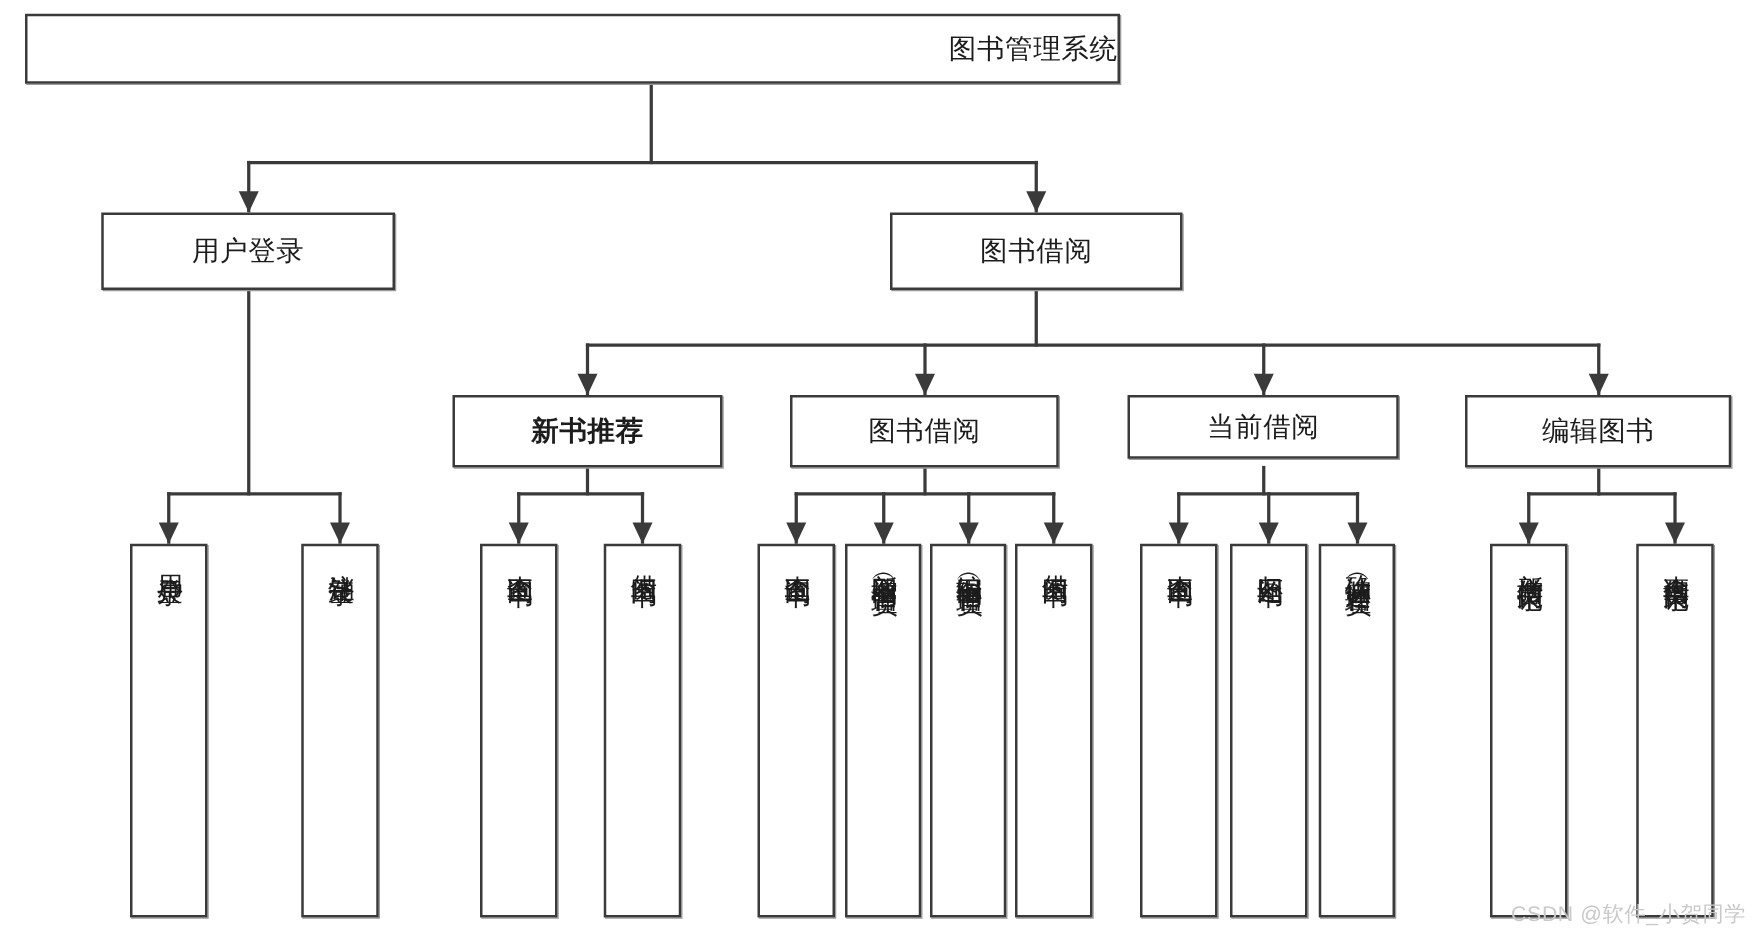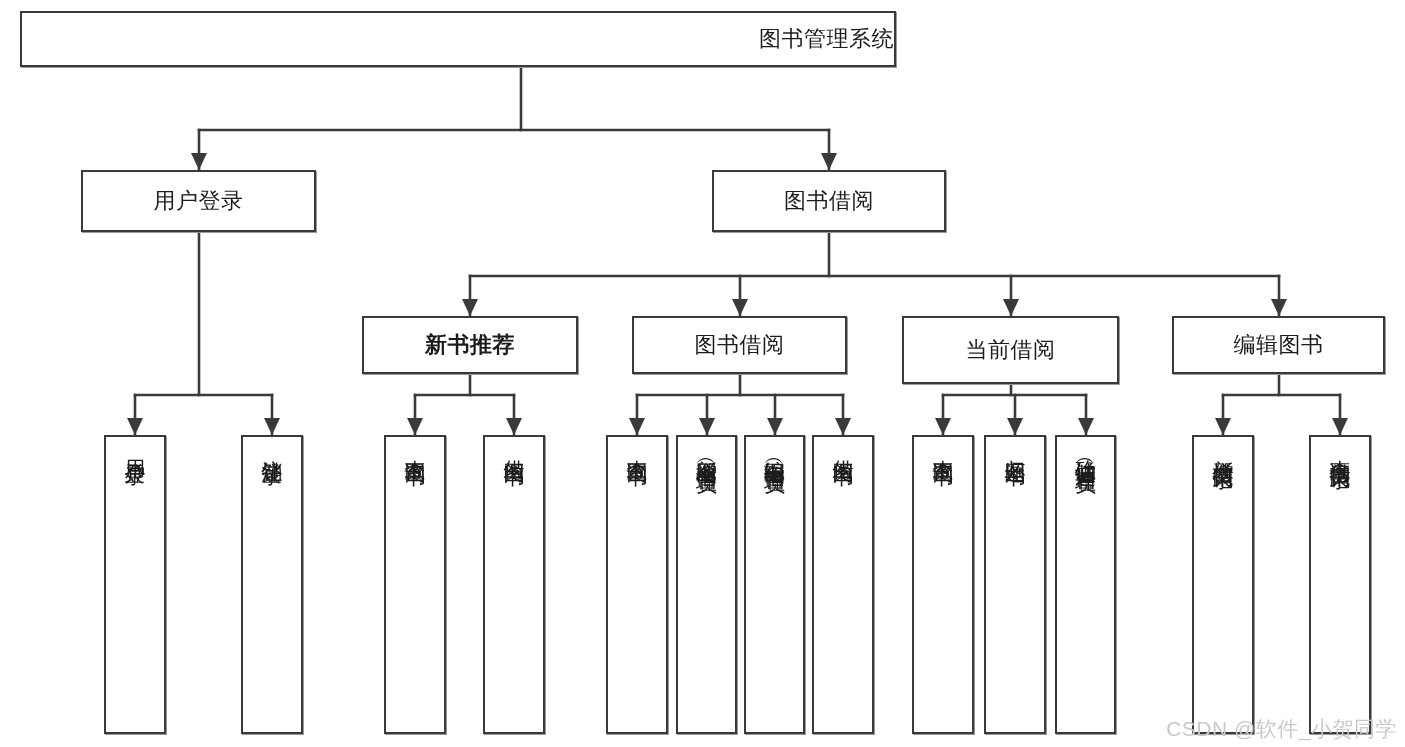--- a/index.html
+++ b/index.html
@@ -55,21 +55,21 @@
     left: 0; top: 0;
     width: 1405px;
     height: 747px;
     pointer-events: none;
   }
   #watermark {
     position: absolute;
     right: 8px;
     bottom: 4px;
     color: #c9c9c9;
-    font-size: 21px;
+    font-size: 17px;
     letter-spacing: 0.5px;
     white-space: nowrap;
     user-select: none;
   }
 </style>
 </head>
 <body>
 
 <div id="diagram-root">
   <svg id="connectors" viewBox="0 0 1405 747" width="1405" height="747" aria-hidden="true">
@@ -135,21 +135,21 @@
       </div>
       <div class="node-box" style="left: 712px; top: 170px; width: 234px; height: 62px;">
         <span class="node-label">图书借阅</span>
       </div>
       <div class="node-box" style="left: 362px; top: 316px; width: 216px; height: 58px; font-weight: bold;">
         <span class="node-label">新书推荐</span>
       </div>
       <div class="node-box" style="left: 632px; top: 316px; width: 215px; height: 58px;">
         <span class="node-label">图书借阅</span>
       </div>
-      <div class="node-box" style="left: 902px; top: 316px; width: 217px; height: 68px;">
+      <div class="node-box" style="left: 902px; top: 316px; width: 217px; height: 51px;">
         <span class="node-label">当前借阅</span>
       </div>
       <div class="node-box" style="left: 1172px; top: 316px; width: 213px; height: 58px;">
         <span class="node-label">编辑图书</span>
       </div>
       <div class="node-box vertical" style="left: 104px; top: 435px; width: 62px; height: 299px;">
         <span class="node-label">用户登录</span>
       </div>
       <div class="node-box vertical" style="left: 241px; top: 435px; width: 62px; height: 299px;">
         <span class="node-label">注销登录</span>

